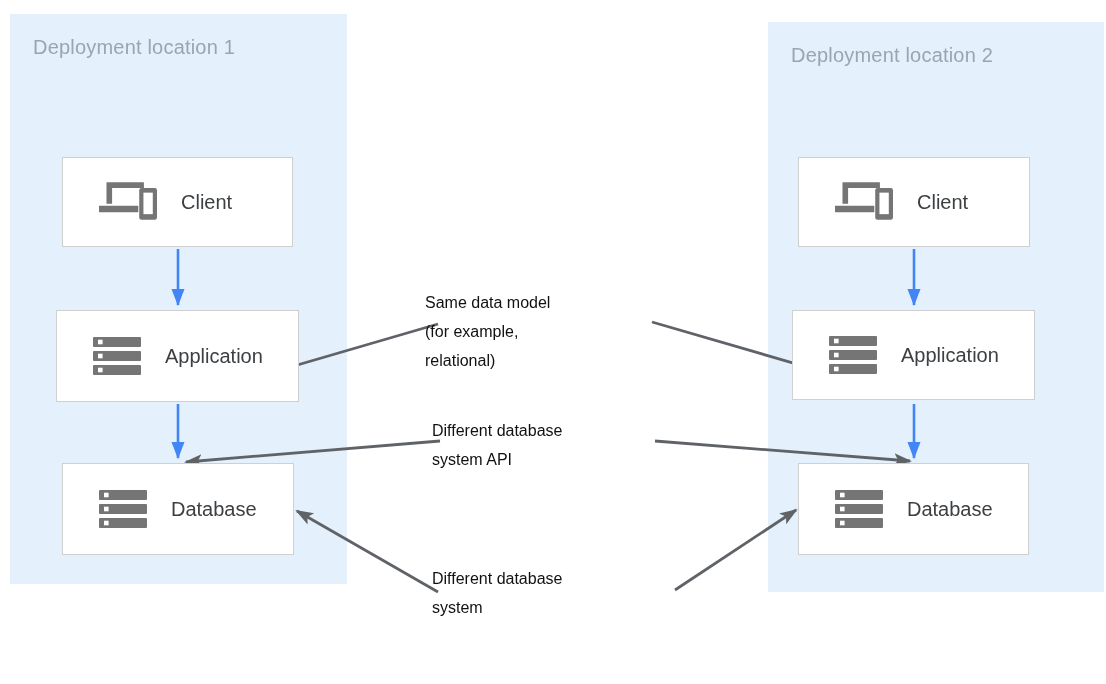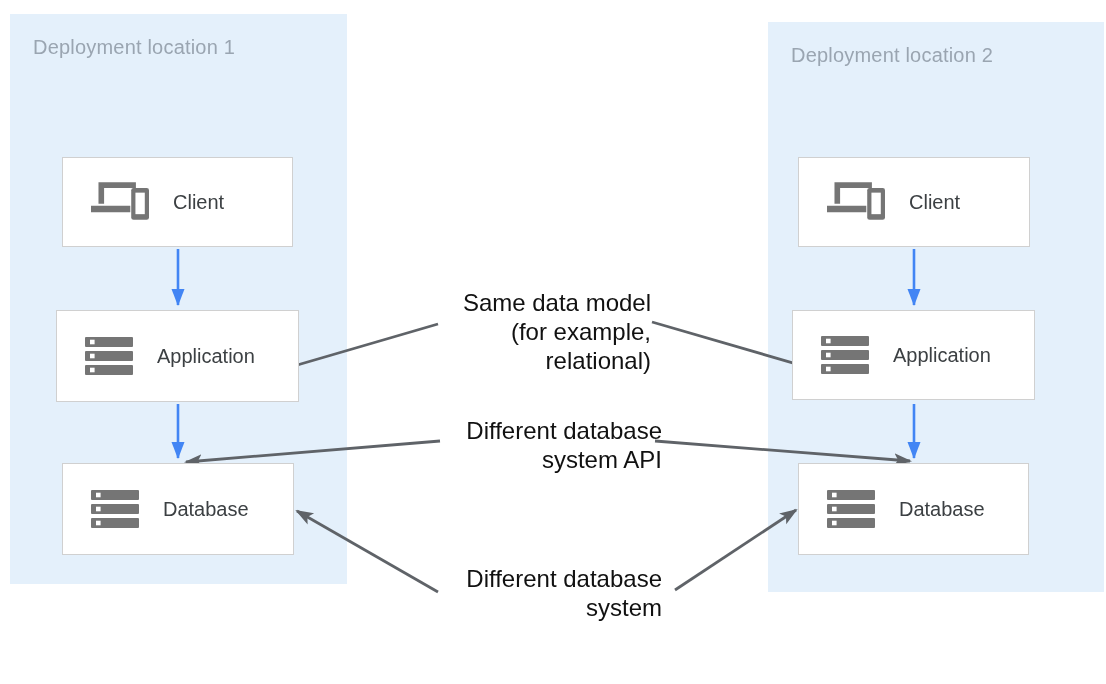--- a/index.html
+++ b/index.html
@@ -12,35 +12,35 @@
   #panel-1{left:10px;top:14px;width:337px;height:570px;}
   #panel-2{left:746px;top:22px;width:336px;height:570px;margin-left:22px;}
   .panel-title{
     position:absolute;left:23px;top:22px;
     font-size:20px;letter-spacing:.2px;
     color:var(--panel-title,#9aa5b1);
   }
   .node{
     position:absolute;box-sizing:border-box;background:#ffffff;
     border:1px solid var(--node-border,#d0d0d0);
-    display:flex;align-items:center;padding-left:28px;gap:24px;
+    display:flex;align-items:center;padding-left:36px;gap:24px;
   }
   #node-client-1{left:62px;top:157px;width:231px;height:90px;}
   #node-app-1   {left:56px;top:310px;width:243px;height:92px;}
   #node-db-1    {left:62px;top:463px;width:232px;height:92px;}
   #node-client-2{left:798px;top:157px;width:232px;height:90px;}
   #node-app-2   {left:792px;top:310px;width:243px;height:90px;}
   #node-db-2    {left:798px;top:463px;width:231px;height:92px;}
   .node-label{font-size:20px;color:var(--node-label,#3c4043);}
   .icon{flex:none;}
   .icon path,.icon rect{fill:var(--icon-gray,#757575);}
   .icon .hole{fill:#ffffff;}
   .annotation{
-    position:absolute;text-align:right;white-space:pre-line;
-    font-size:24px;line-height:29px;
+    position:absolute;text-align:left;white-space:pre-line;
+    font-size:16px;line-height:29px;
     color:var(--annotation-text,#111111);
   }
   #ann-1{left:425px;top:288px;width:226px;}
   #ann-2{left:432px;top:416px;width:230px;}
   #ann-3{left:432px;top:564px;width:230px;}
   .overlay{position:absolute;left:0;top:0;pointer-events:none;}
   .blue-line{stroke:var(--arrow-blue,#4285f4);stroke-width:2.6;}
   .gray-line{stroke:var(--arrow-gray,#5f6368);stroke-width:2.8;}
   .mb{fill:var(--arrow-blue,#4285f4);}
   .mg{fill:var(--arrow-gray,#5f6368);}

